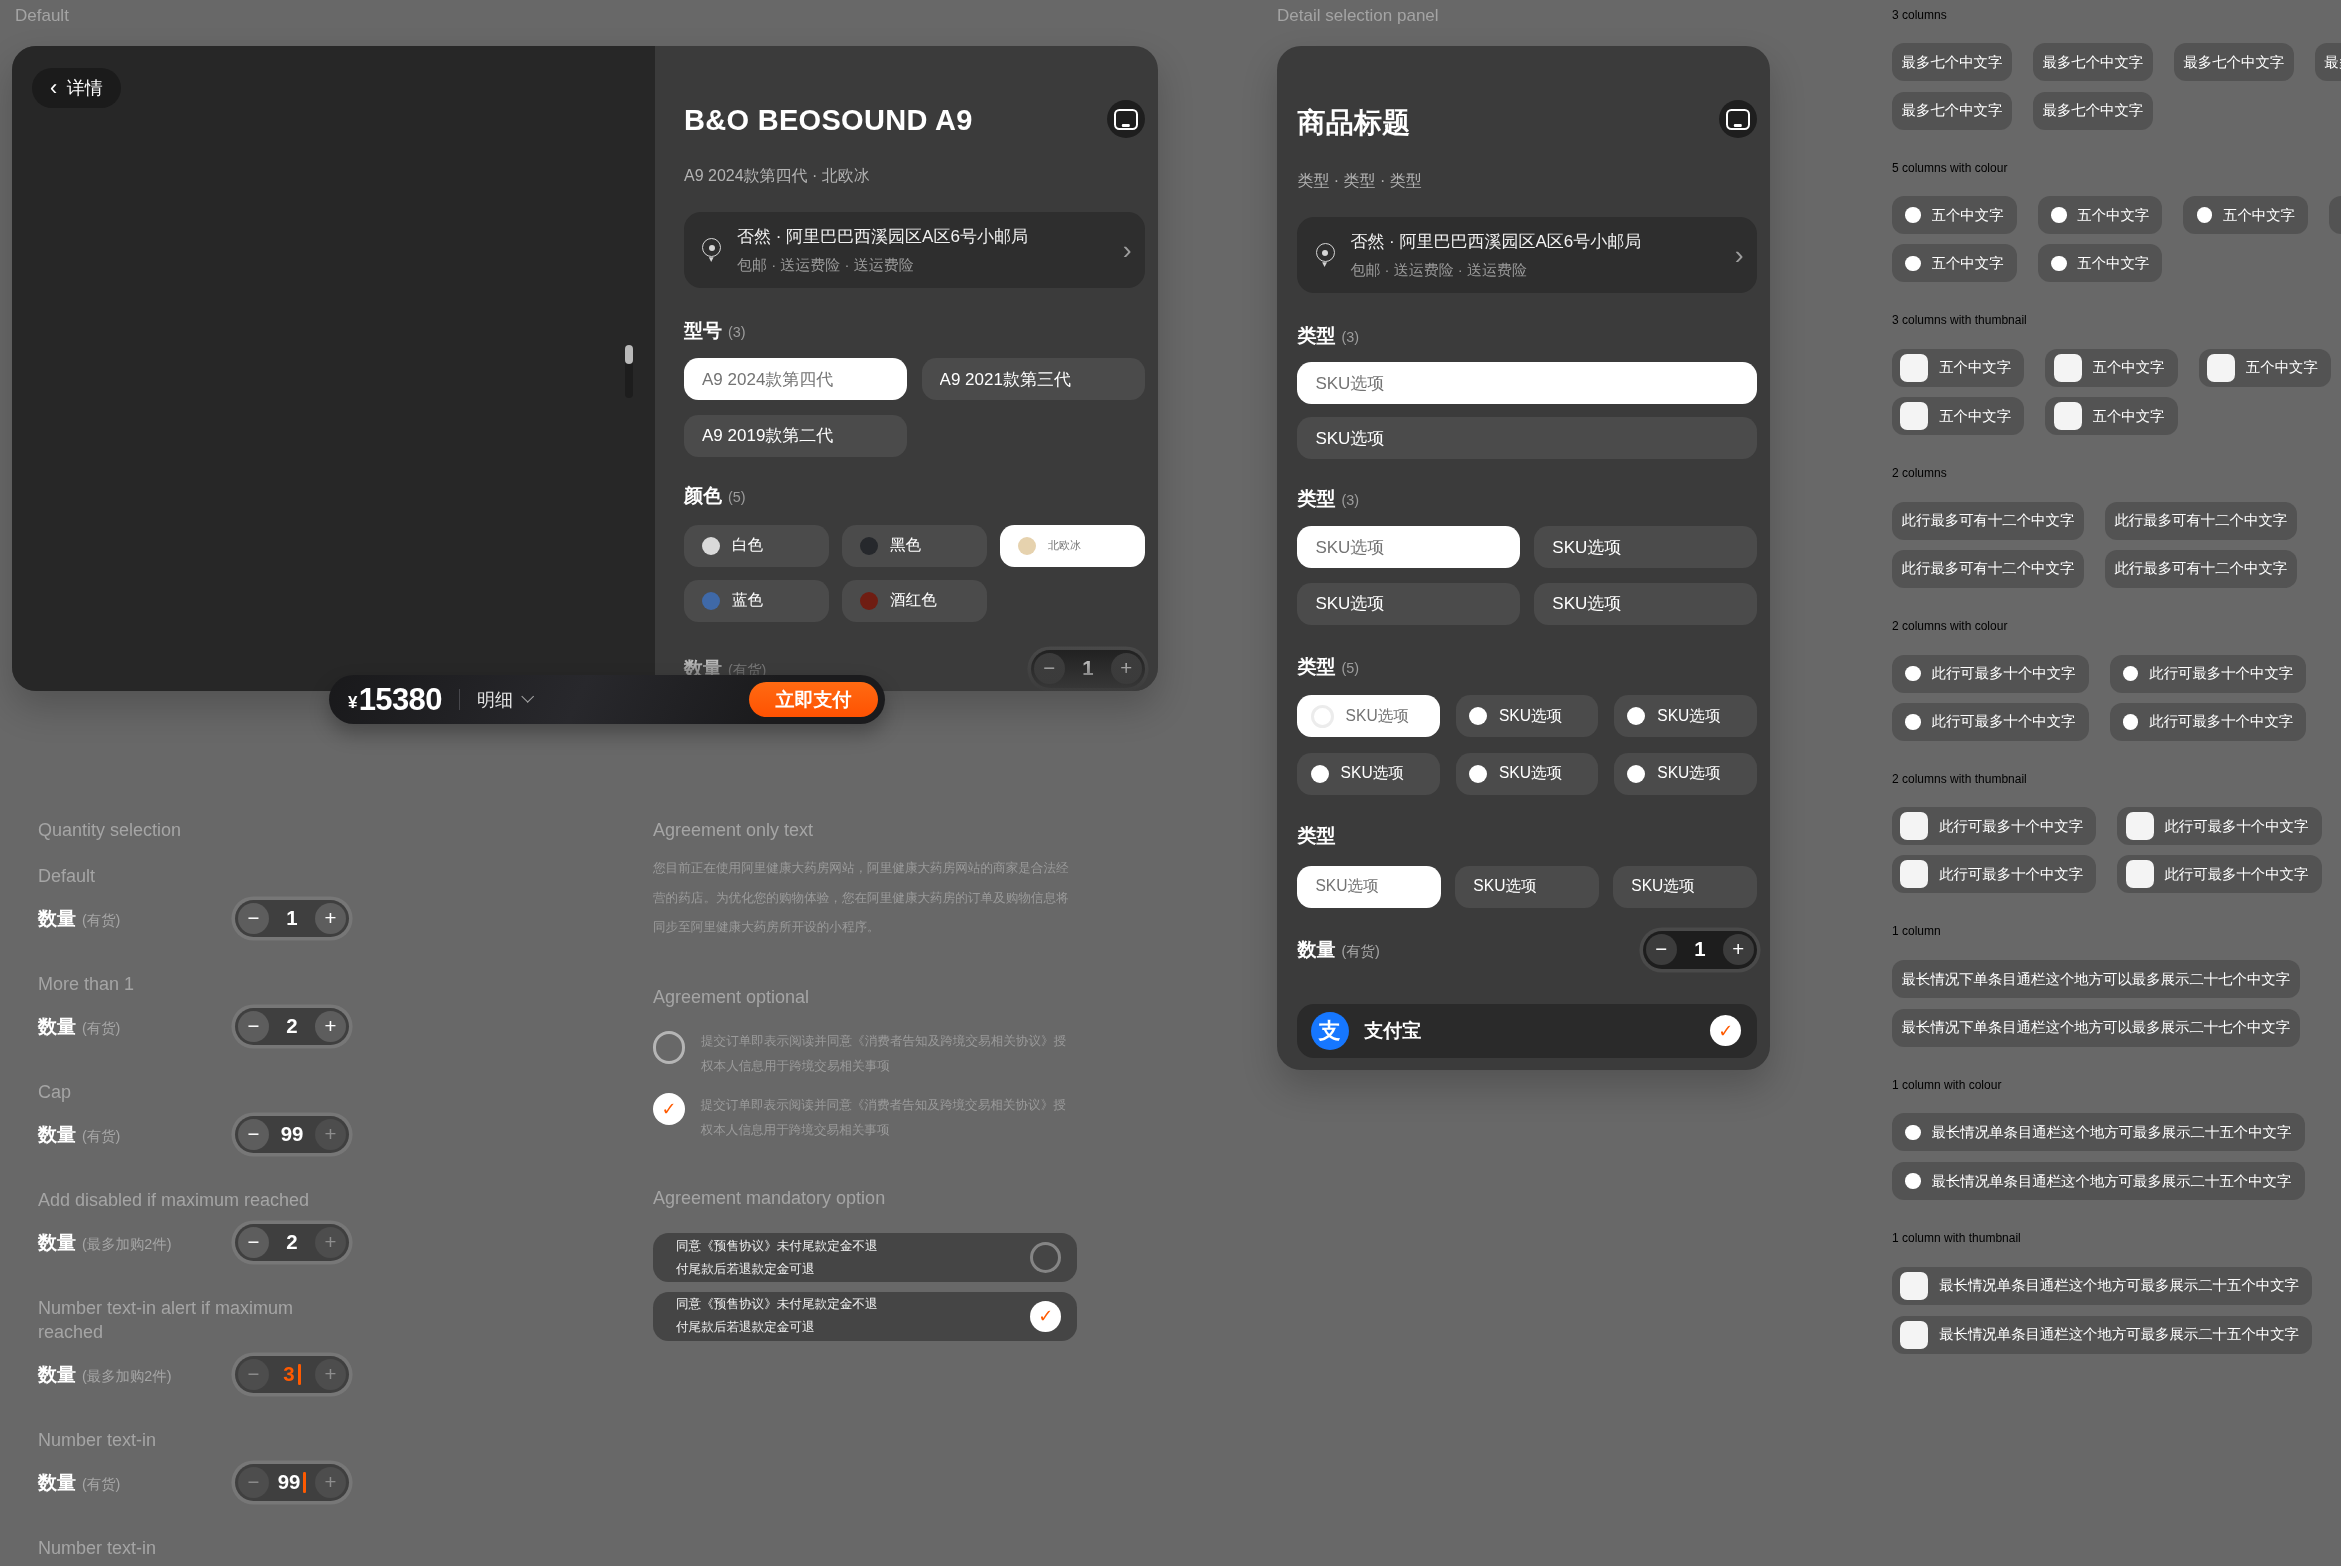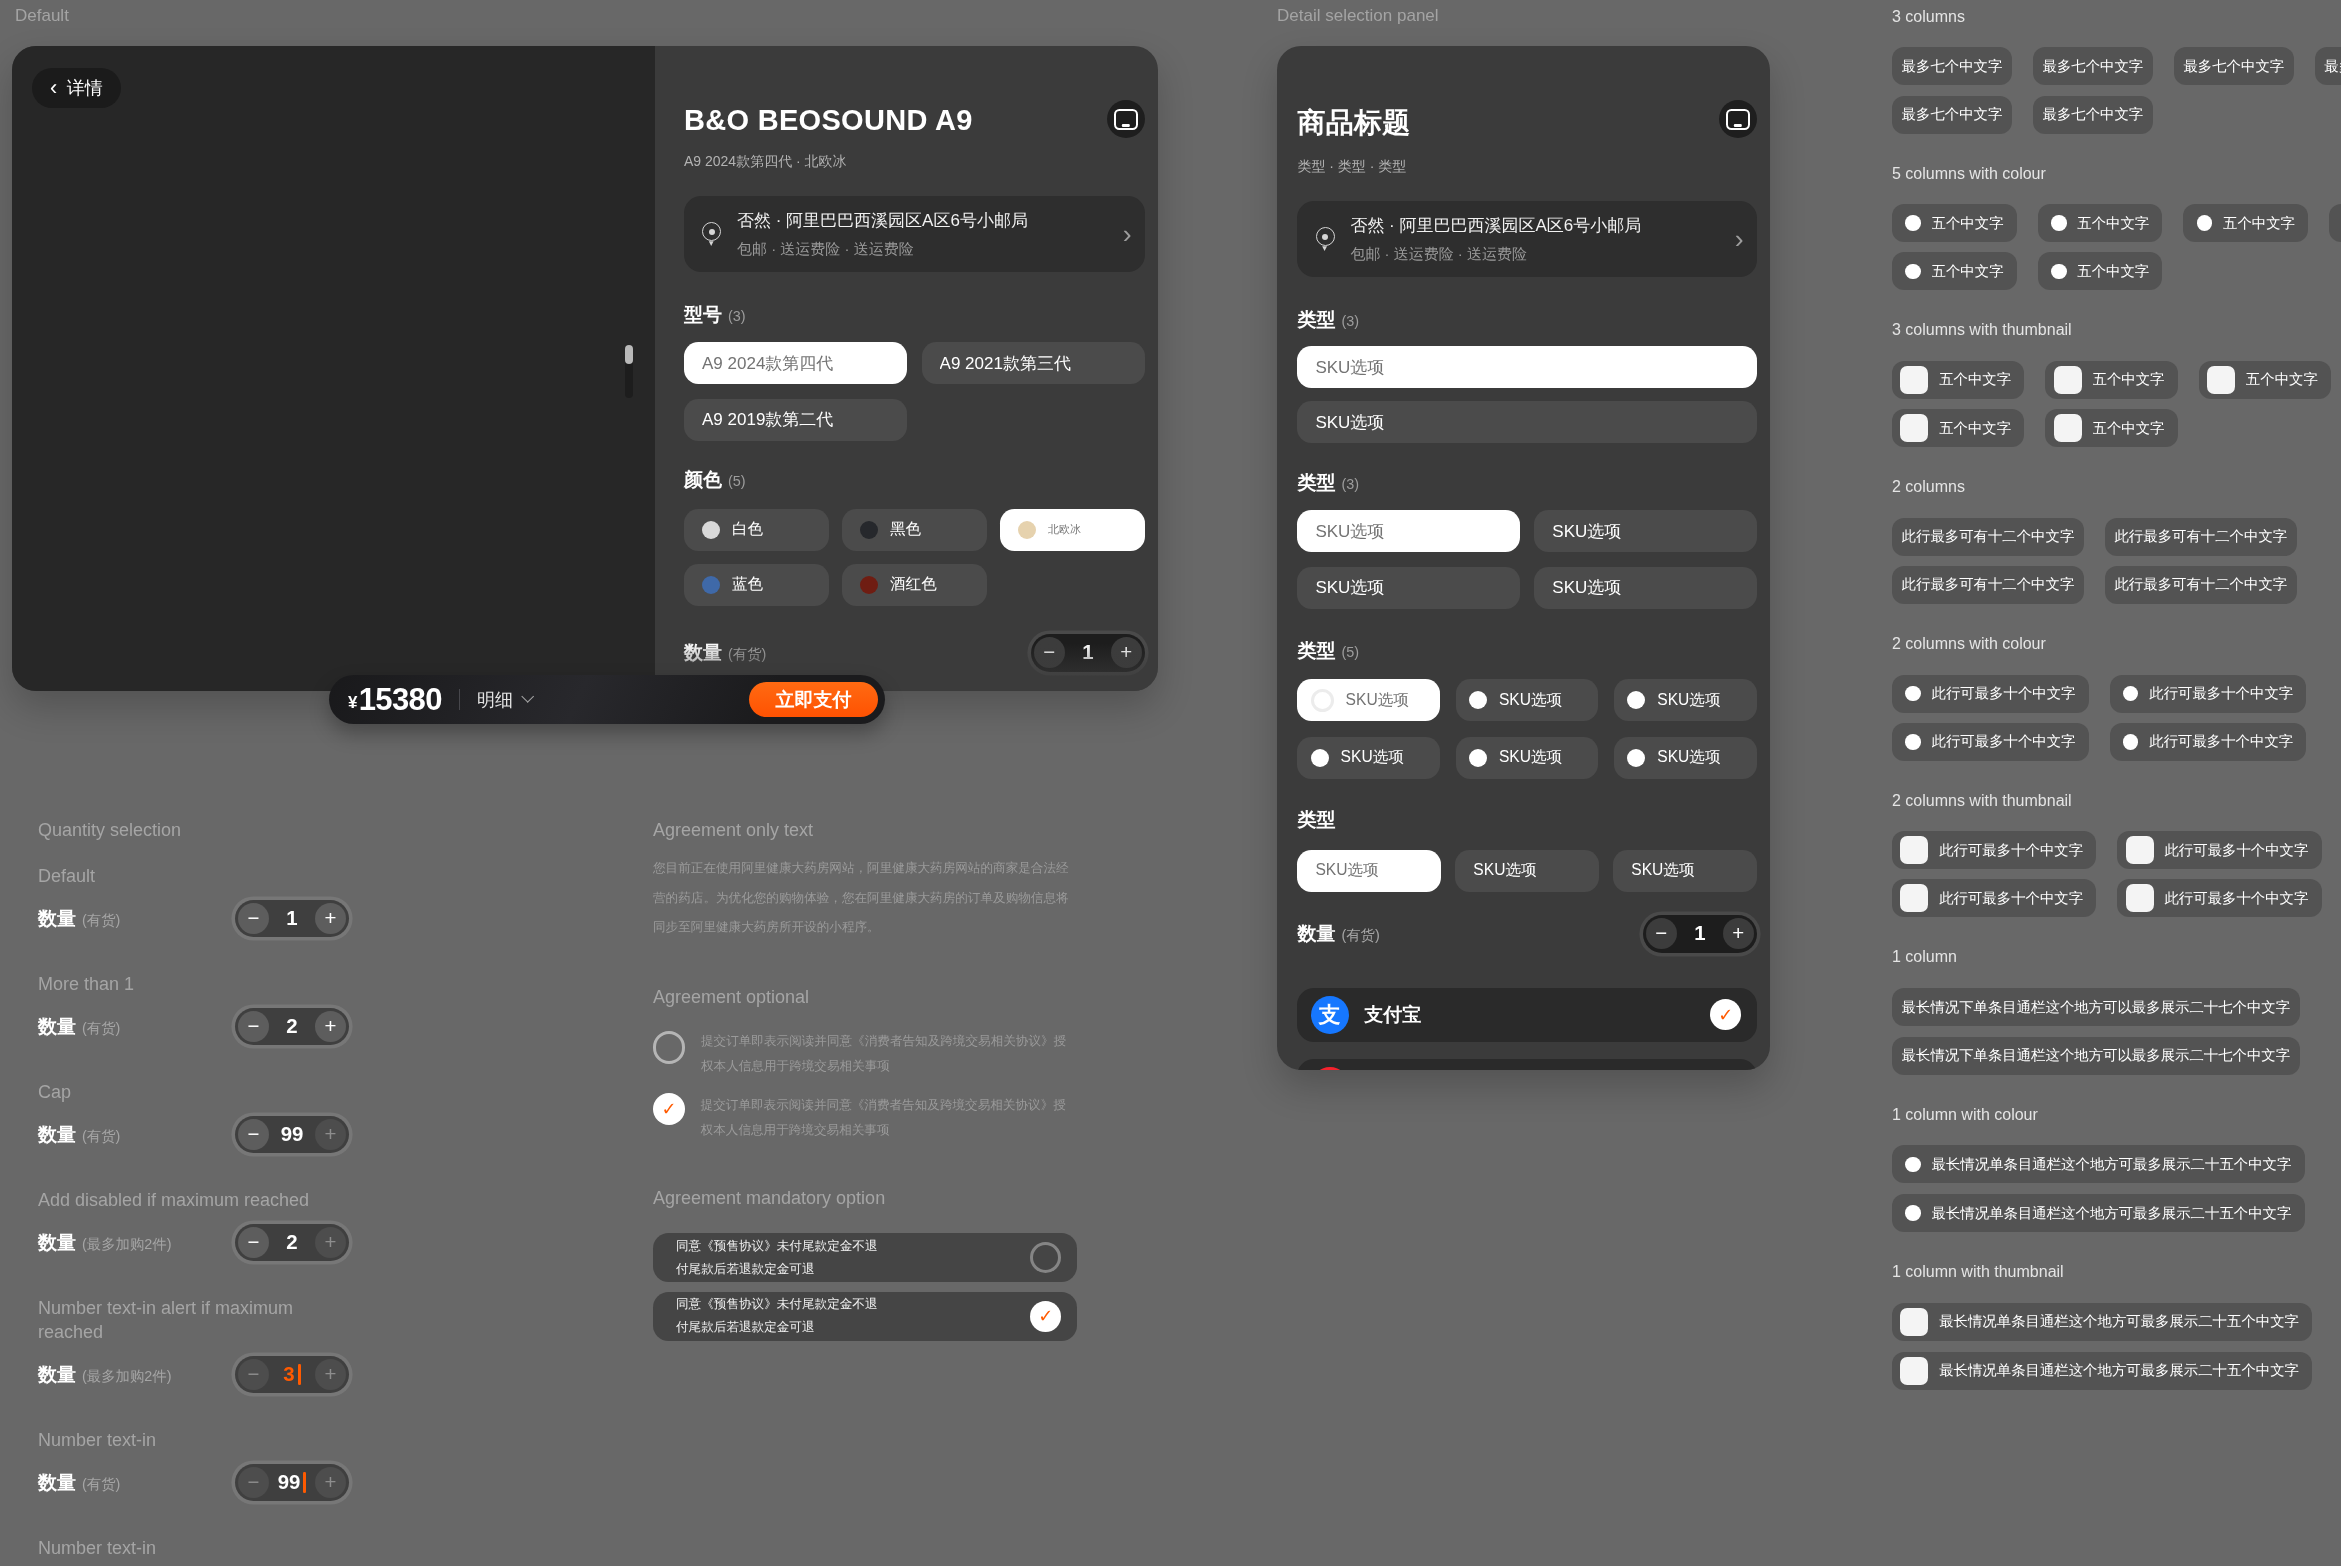--- a/index.html
+++ b/index.html
@@ -19,21 +19,21 @@
   .scroll-track{position:absolute;left:613px;top:299px;width:8.4px;height:53px;
                 background:#1d1d1d;border-radius:4.2px}
   .scroll-thumb{width:8.4px;height:19px;background:#b9b9b9;border-radius:4.2px}
   .details{position:absolute;left:643px;right:0;top:0;bottom:0;padding:0 13.2px 0 29px}
   .details::after{content:"";position:absolute;left:0;right:0;bottom:0;height:48px;
                   background:linear-gradient(180deg,rgba(59,59,59,0),rgba(59,59,59,.92));pointer-events:none}
   .p2-inner{position:absolute;inset:0;padding:0 13.2px 0 20.4px}
 
   .p-head{display:flex;justify-content:space-between;align-items:flex-start;margin-top:58px}
   .p-title{color:#fff;font-size:29px;font-weight:700;letter-spacing:0.3px}
-  .p-sub{color:#b3b3b3;font-size:14px;margin-top:16px}
+  .p-sub{color:#b3b3b3;font-size:16px;margin-top:29px}
   .mini-btn{width:38px;height:38px;border-radius:50%;background:#1e1e1e;border:none;flex:none;
             display:flex;align-items:center;justify-content:center;cursor:pointer;margin-top:-3.6px}
   .mini-glyph{width:20.4px;height:17px;border:2.4px solid #fff;border-radius:5.4px;position:relative}
   .mini-glyph::after{content:"";position:absolute;left:50%;transform:translateX(-50%);bottom:1.2px;
                      width:8.4px;height:2.4px;background:#fff;border-radius:1.2px}
 
   .addr-card{margin-top:25px;height:76px;background:#2e2e2e;border-radius:17px;display:flex;
              align-items:center;padding:0 13.2px 0 17px;cursor:pointer}
   .pin{width:21.6px;height:26.4px;position:relative;flex:none;margin-right:14.4px}
   .pin-c{position:absolute;left:1.2px;top:1.2px;width:17px;height:17px;border:1.8px solid #d5d5d5;border-radius:50%}
@@ -101,21 +101,21 @@
   .pay-name{color:#fff;font-size:19px;margin-left:15.6px;font-weight:600}
   .pay-sub{color:#8a8a8a;font-size:15px;margin-left:13.2px}
   .chk{width:31px;height:31px;border-radius:50%;margin-left:auto;flex:none;
        display:flex;align-items:center;justify-content:center}
   .chk.on{background:#fff;color:#ff5a00;font-size:18px;font-weight:700}
   .chk.off{border:3px solid #858585;width:25px;height:25px}
   .fine{margin-top:28px;color:#8f8f8f;font-size:12.6px;line-height:28px}
 
   
   .rc{position:absolute;left:1892px;top:7.8px;width:388px}
-  .rc-label{color:#e5e5e5;font-size:16px;margin-top:31px}
+  .rc-label{color:#000000;font-size:12px;margin-top:31px}
   .rc-label.first{margin-top:0}
   .rcg3{display:grid;grid-template-columns:1fr 1fr 1fr 1fr;gap:10.2px 21px;margin-top:21.6px}
   .rcg2{display:grid;grid-template-columns:1fr 1fr;gap:10.2px 21px;margin-top:21.6px}
   .rcg1{display:grid;grid-template-columns:1fr;gap:10.8px;margin-top:21.6px}
   .rsku{height:38px;border:none;border-radius:12px;background:#535353;color:#fff;font-size:14.4px;
         display:flex;align-items:center;justify-content:center;gap:10.8px;padding:0 9.6px;cursor:pointer}
   .rsku.lead{justify-content:flex-start;padding:0 13.2px}
   .rdot{width:15.6px;height:15.6px;border-radius:50%;background:#fff;flex:none}
   .rthumb{width:28px;height:28px;border-radius:7.2px;background:#f4f4f4;flex:none;margin-left:-4.8px}
   .rsku .t{white-space:nowrap;overflow:hidden}

